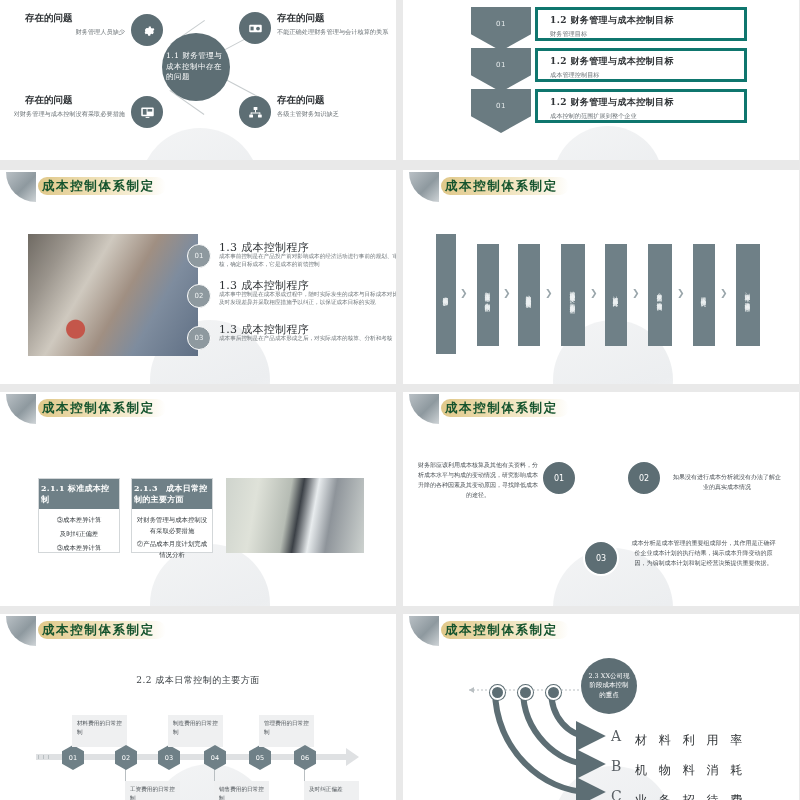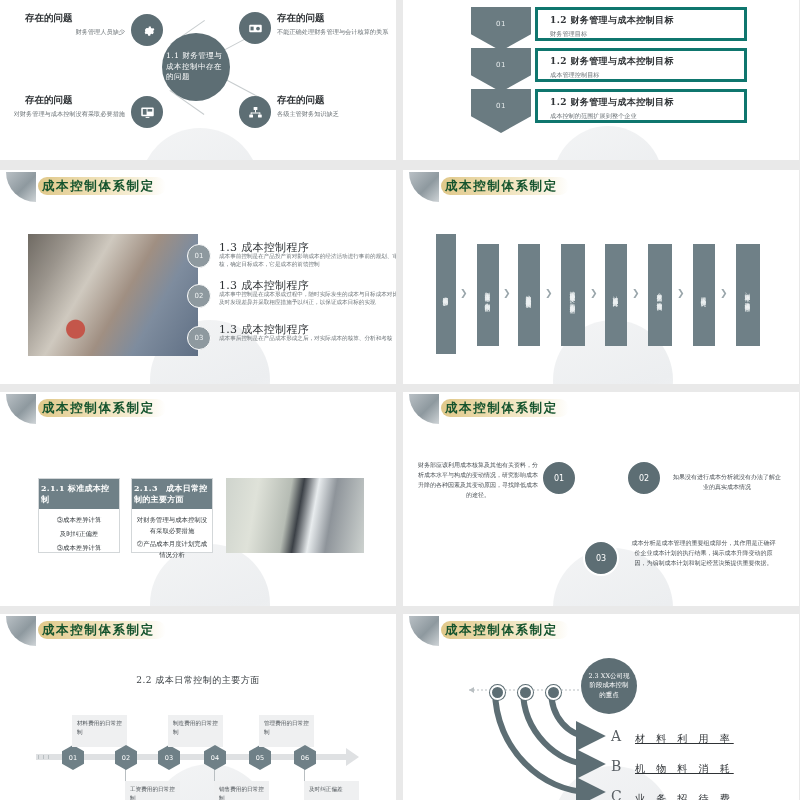--- a/index.html
+++ b/index.html
@@ -93,21 +93,21 @@
   .tltick{position:absolute;background:#b9bfc2;width:1px;}
 
   
   .abig{position:absolute;border-radius:50%;background:#5d6e74;color:#fff;
       display:flex;align-items:center;justify-content:center;text-align:center;
       font-size:6.5px;line-height:9.5px;padding:6px;box-sizing:border-box;}
   .node{position:absolute;width:11px;height:11px;border-radius:50%;background:#5d6e74;
       border:2px solid #fff;box-shadow:0 0 0 1px #5d6e74;}
   .aL{position:absolute;font-size:14px;color:#5a6065;
       font-family:"DejaVu Serif","Liberation Serif",serif;}
-  .aT{position:absolute;font-size:10px;color:#2f3336;letter-spacing:4px;text-decoration:underline;}
+  .aT{position:absolute;font-size:12px;color:#2f3336;letter-spacing:4px;}
 </style>
 </head>
 <body>
 
 <div id="page">
 
   <div class="slide s-w c0 r0">
     <div class="bgcircle" style="left:140px;top:128px;width:120px;height:120px;"></div>
 
     <div class="spoke" style="left:170px;top:44px;width:42px;transform:rotate(-35deg);"></div>

